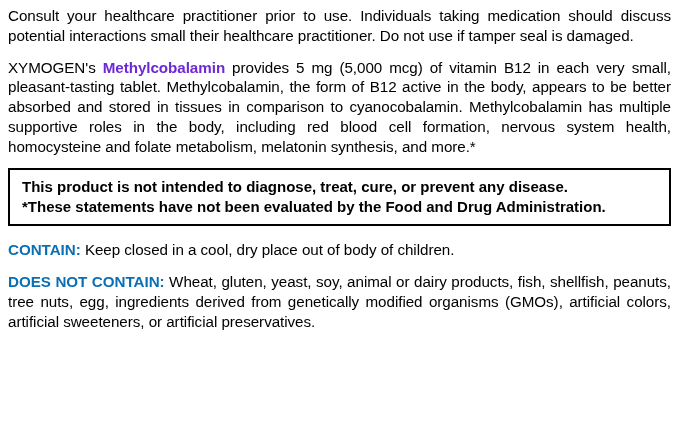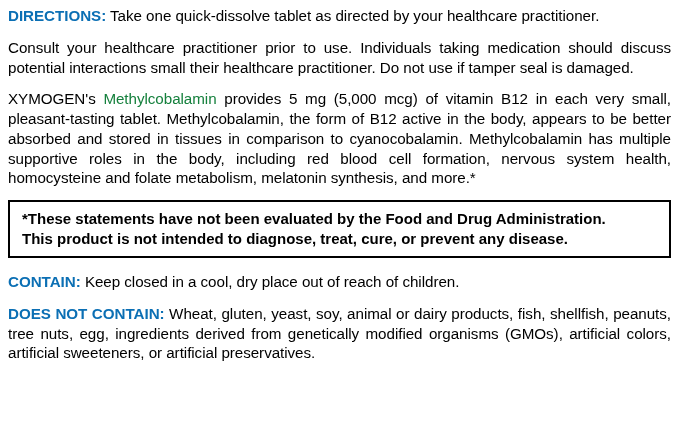--- a/index.html
+++ b/index.html
@@ -30,58 +30,55 @@
   }
   .para.last {
     margin-bottom: 0;
     margin-top: 12px;
   }
   .heading {
     color: #0b6fb4;
     font-weight: bold;
   }
   .brand {
-    color: #15803d;
-    font-weight: normal;
+    color: #6d28d9;
+    font-weight: bold;
   }
   .disclaimer {
     border: 2px solid #000000;
     box-sizing: border-box;
     padding: 7px 9px 8px 12px;
     margin: 3px 0 14px 0;
   }
   .disclaimer p {
     margin: 0;
     font-size: 15px;
     font-weight: bold;
     line-height: 1.30;
     text-align: left;
   }
 </style>
 </head>
 <body>
 
 <div class="page">
 
-  <p class="para">
-    <span class="heading">DIRECTIONS:</span><span> Take one quick-dissolve tablet as directed by your healthcare practitioner.</span>
-  </p>
 
   <p class="para">Consult your healthcare practitioner prior to use. Individuals taking medication should discuss potential interactions small their healthcare practitioner. Do not use if tamper seal is damaged.</p>
 
   <p class="para">
     <span>XYMOGEN's </span><span class="brand">Methylcobalamin</span><span> provides 5 mg (5,000 mcg) of vitamin B12 in each very small, pleasant-tasting tablet. Methylcobalamin, the form of B12 active in the body, appears to be better absorbed and stored in tissues in comparison to cyanocobalamin. Methylcobalamin has multiple supportive roles in the body, including red blood cell formation, nervous system health, homocysteine and folate metabolism, melatonin synthesis, and more.*</span>
   </p>
 
   <div class="disclaimer">
+    <p>This product is not intended to diagnose, treat, cure, or prevent any disease.</p>
     <p>*These statements have not been evaluated by the Food and Drug Administration.</p>
-    <p>This product is not intended to diagnose, treat, cure, or prevent any disease.</p>
   </div>
 
   <p class="para">
-    <span class="heading">CONTAIN:</span><span> Keep closed in a cool, dry place out of reach of children.</span>
+    <span class="heading">CONTAIN:</span><span> Keep closed in a cool, dry place out of body of children.</span>
   </p>
 
   <p class="para last">
     <span class="heading">DOES NOT CONTAIN:</span><span> Wheat, gluten, yeast, soy, animal or dairy products, fish, shellfish, peanuts, tree nuts, egg, ingredients derived from genetically modified organisms (GMOs), artificial colors, artificial sweeteners, or artificial preservatives.</span>
   </p>
 
 </div>
 
 </body></html>

